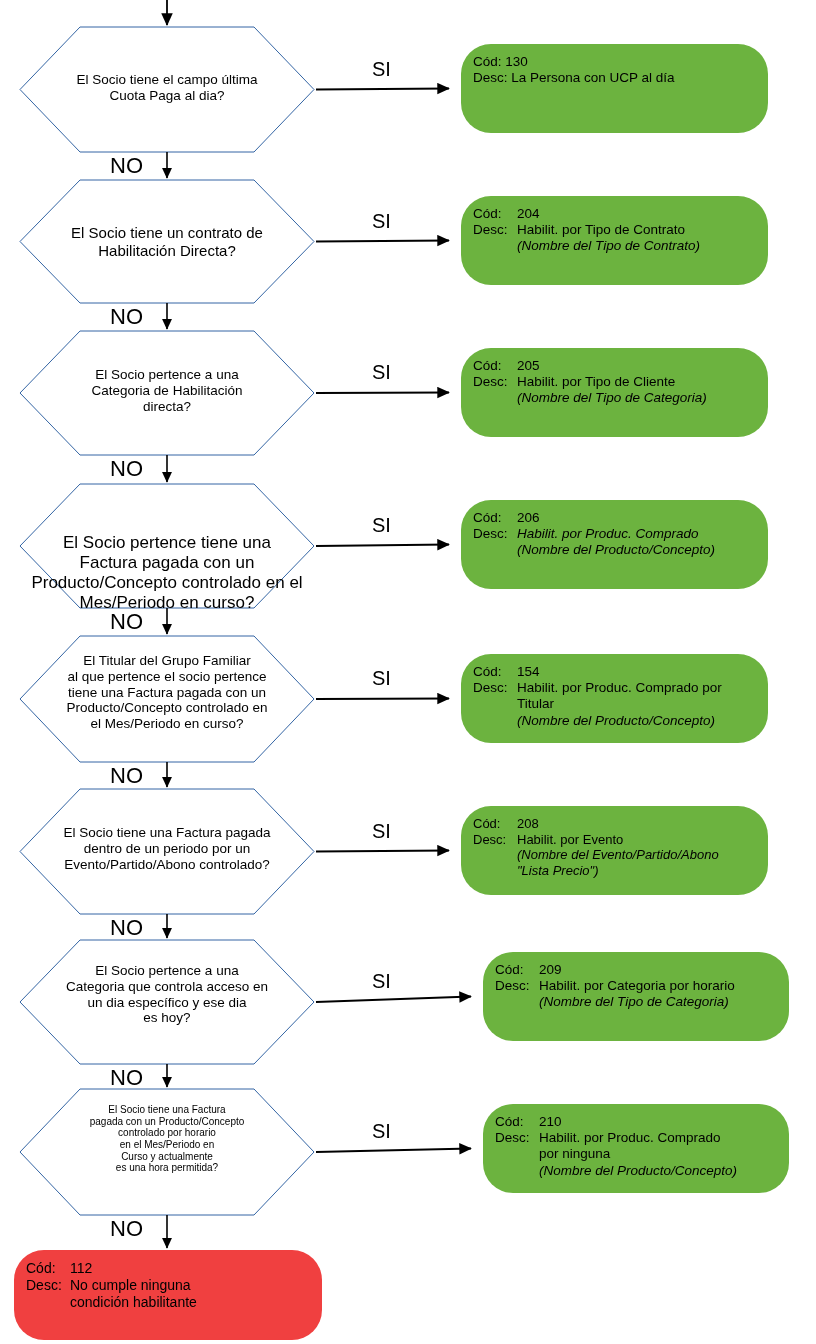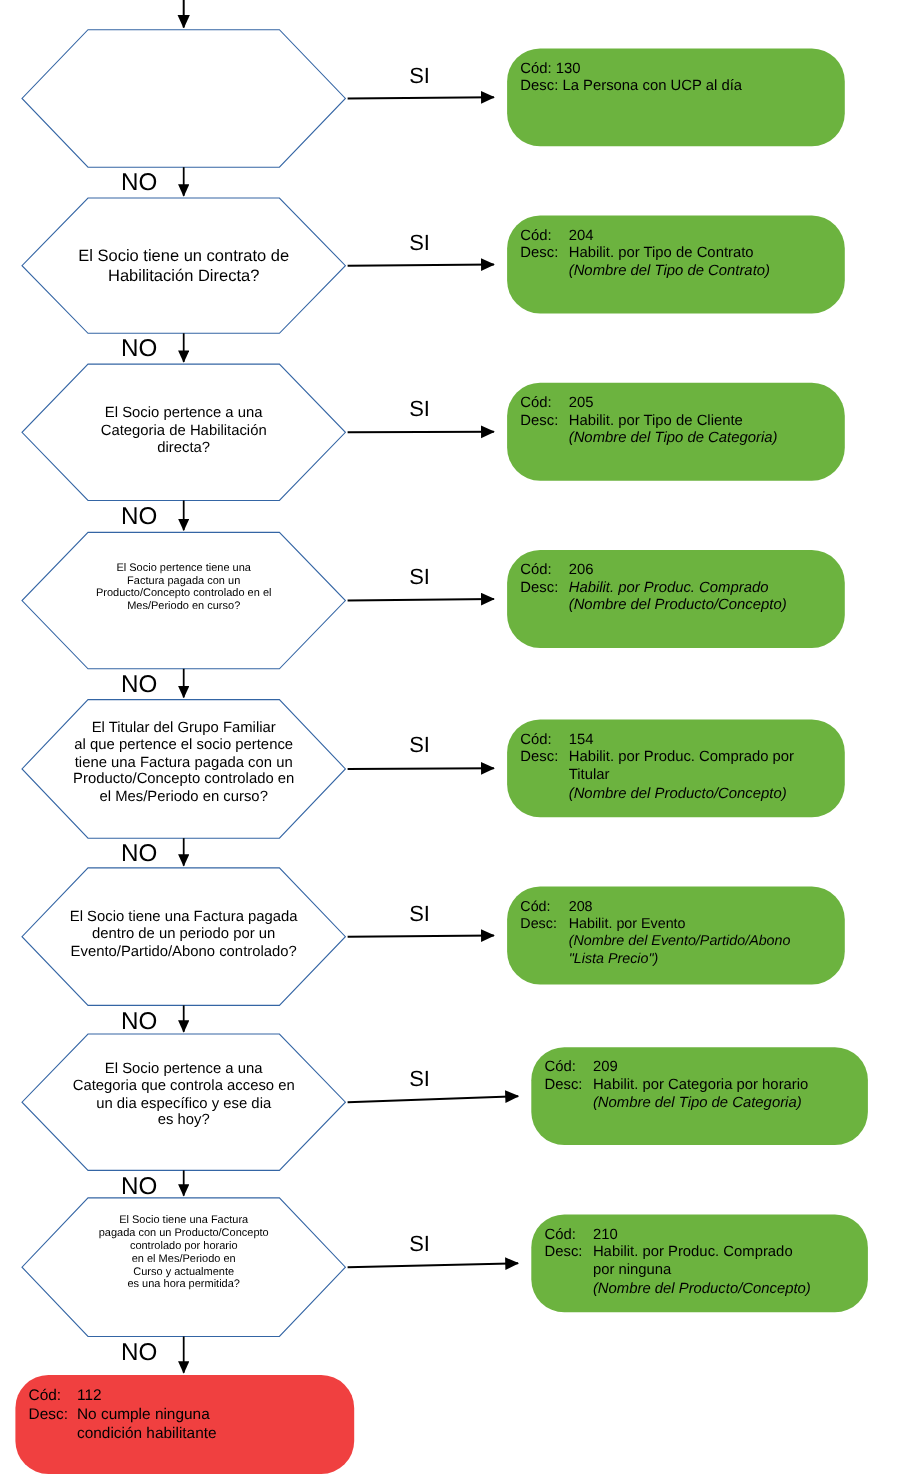--- a/index.html
+++ b/index.html
@@ -104,20 +104,22 @@
         <polygon points="80,940 254,940 314,1002 254,1064 80,1064 20,1002" fill="#ffffff" stroke="#3465a4" stroke-width="1"></polygon>
         <line x1="316" y1="1002" x2="471" y2="996.5" stroke="#000000" stroke-width="1.8" marker-end="url(#arrowhead)"></line>
         <line x1="167" y1="1064" x2="167" y2="1087" stroke="#000000" stroke-width="1.6" marker-end="url(#arrowhead)"></line>
         <polygon points="80,1089 254,1089 314,1152 254,1215 80,1215 20,1152" fill="#ffffff" stroke="#3465a4" stroke-width="1"></polygon>
         <line x1="316" y1="1152" x2="471" y2="1148.5" stroke="#000000" stroke-width="1.8" marker-end="url(#arrowhead)"></line>
         <line x1="167" y1="1215" x2="167" y2="1248" stroke="#000000" stroke-width="1.6" marker-end="url(#arrowhead)"></line>
       </g>
   </svg>
 
   <div class="node-layer" id="node-layer">
+      <div class="hex-text" style="left: 24px; width: 286px; top: 72px; font-size: 13.5px;">El Socio tiene el campo última
+Cuota Paga al dia?</div>
       <div class="edge-label lbl-si" style="left: 372px; top: 57.5px;">SI</div>
       <div class="edge-label lbl-no" style="left: 110px; top: 153px;">NO</div>
       <div class="res-box res-green" style="left: 461px; top: 44px; width: 307px; height: 89px; font-size: 13.5px;">
         <div>
           <div class="res-line"><span class="res-lbl" style="min-width: auto;">Cód: </span><span class="res-val">130</span></div>
           <div class="res-line"><span class="res-lbl" style="min-width: auto;">Desc: </span><span class="res-val">La Persona con UCP al día</span></div>
         </div>
       </div>
       <div class="hex-text" style="left: 24px; width: 286px; top: 224px; font-size: 15px;">El Socio tiene un contrato de
 Habilitación Directa?</div>
@@ -135,21 +137,21 @@
 directa?</div>
       <div class="edge-label lbl-si" style="left: 372px; top: 361px;">SI</div>
       <div class="edge-label lbl-no" style="left: 110px; top: 456px;">NO</div>
       <div class="res-box res-green" style="left: 461px; top: 348px; width: 307px; height: 89px; font-size: 13.5px;">
         <div>
           <div class="res-line"><span class="res-lbl" style="min-width: 44px;">Cód:</span><span class="res-val">205</span></div>
           <div class="res-line"><span class="res-lbl" style="min-width: 44px;">Desc:</span><span class="res-val">Habilit. por Tipo de Cliente</span></div>
           <div class="res-line"><span class="res-lbl" style="min-width: 44px;"></span><span class="res-val italic">(Nombre del Tipo de Categoria)</span></div>
         </div>
       </div>
-      <div class="hex-text" style="left: 24px; width: 286px; top: 511px; font-size: 10px;">El Socio pertence tiene una
+      <div class="hex-text" style="left: 24px; width: 286px; top: 533px; font-size: 17px;">El Socio pertence tiene una
 Factura pagada con un
 Producto/Concepto controlado en el
 Mes/Periodo en curso?</div>
       <div class="edge-label lbl-si" style="left: 372px; top: 514px;">SI</div>
       <div class="edge-label lbl-no" style="left: 110px; top: 609px;">NO</div>
       <div class="res-box res-green" style="left: 461px; top: 500px; width: 307px; height: 89px; font-size: 13.5px;">
         <div>
           <div class="res-line"><span class="res-lbl" style="min-width: 44px;">Cód:</span><span class="res-val">206</span></div>
           <div class="res-line"><span class="res-lbl" style="min-width: 44px;">Desc:</span><span class="res-val italic">Habilit. por Produc. Comprado</span></div>
           <div class="res-line"><span class="res-lbl" style="min-width: 44px;"></span><span class="res-val italic">(Nombre del Producto/Concepto)</span></div>

